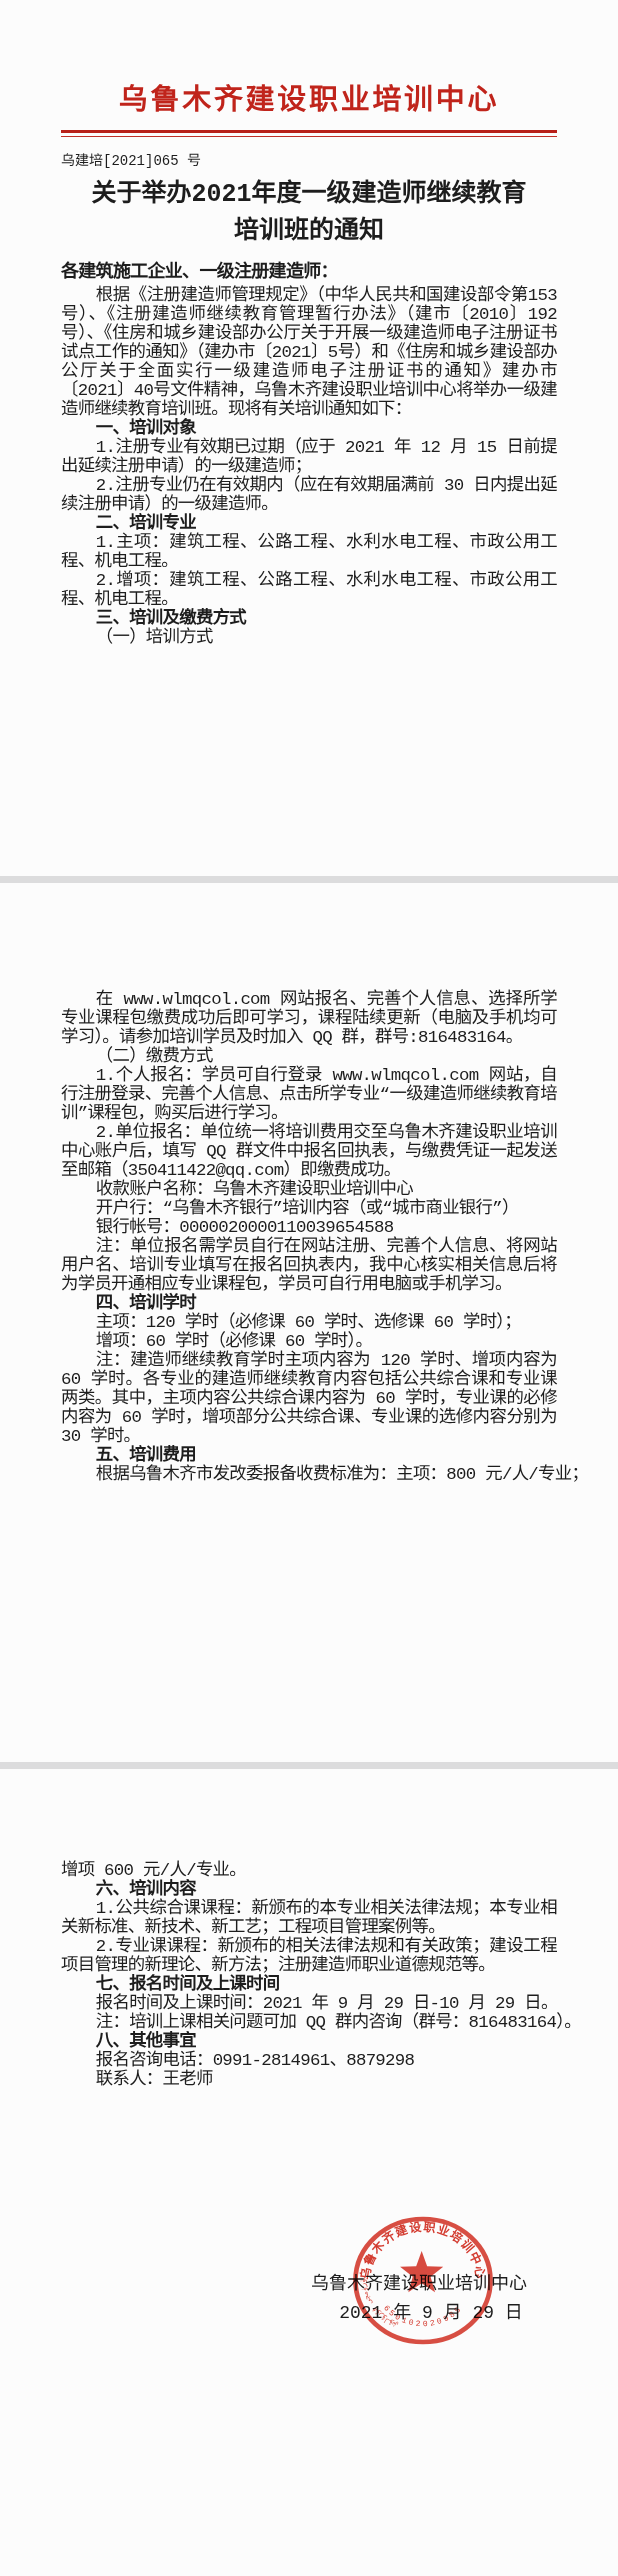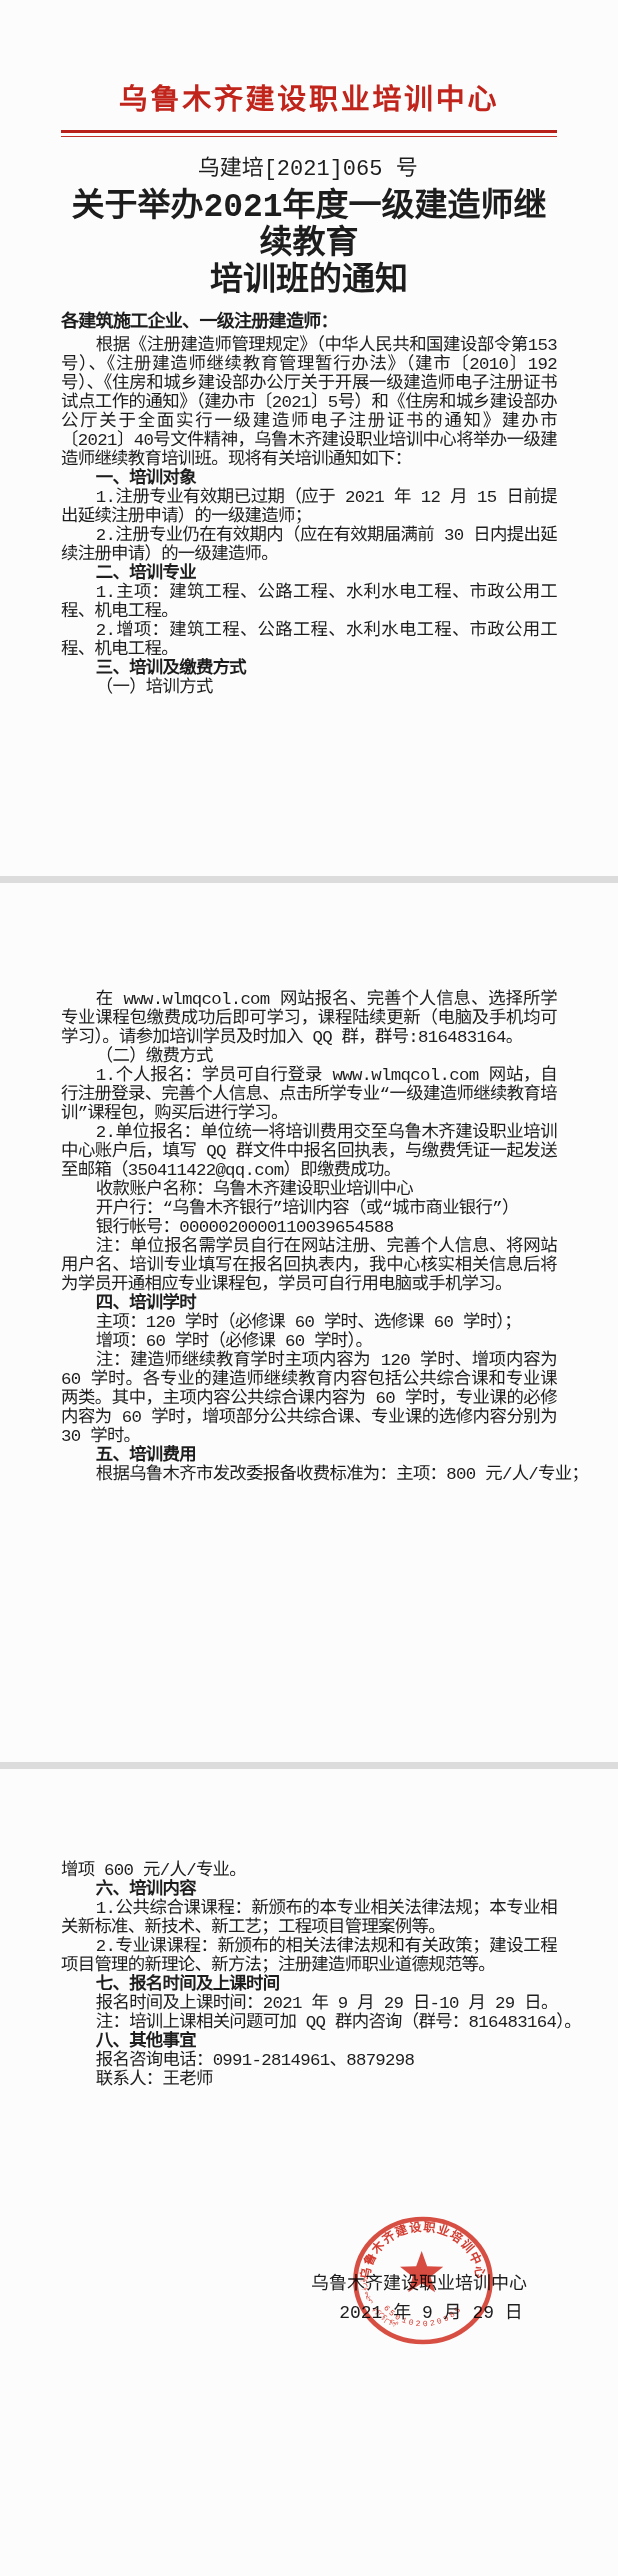--- a/index.html
+++ b/index.html
@@ -12,22 +12,22 @@
     overflow:hidden;
   }
   .flow{position:absolute;left:0;width:618px;padding:0 61px;box-sizing:border-box;}
   .org-title{
     margin-top:75px;text-align:center;
     font-size:29px;font-weight:bold;letter-spacing:2.7px;
     color:#c0241b;white-space:nowrap;
   }
   .rule-thick{margin-top:12px;border-top:3.3px solid #b82019;}
   .rule-thin{margin-top:3.3px;border-top:1.3px solid #c03028;}
-  .doc-no{margin-top:12px;text-align:center;font-size:22px;padding-right:2.7px;letter-spacing:0;}
-  .notice-title{margin-top:6.7px;text-align:center;font-size:33px;font-weight:bold;line-height:37px;}
+  .doc-no{margin-top:12px;text-align:left;font-size:14px;padding-right:2.7px;letter-spacing:0;}
+  .notice-title{margin-top:6.7px;text-align:center;font-size:25px;font-weight:bold;line-height:37px;}
   .salutation{margin-top:9.4px;font-size:18px;font-weight:bold;line-height:27px;letter-spacing:-0.7px;}
   .p,.hd,.sub,.cont{
     font-size:17.4px;line-height:19px;letter-spacing:-0.7px;
     text-align:justify;margin:0;
   }
   .p,.hd,.sub{text-indent:2em;}
   .cont{text-indent:0;}
   .hd{font-weight:bold;}
   .nw{white-space:nowrap;}
   .band{position:absolute;left:0;width:618px;height:6.7px;background:#dcdcdd;}

